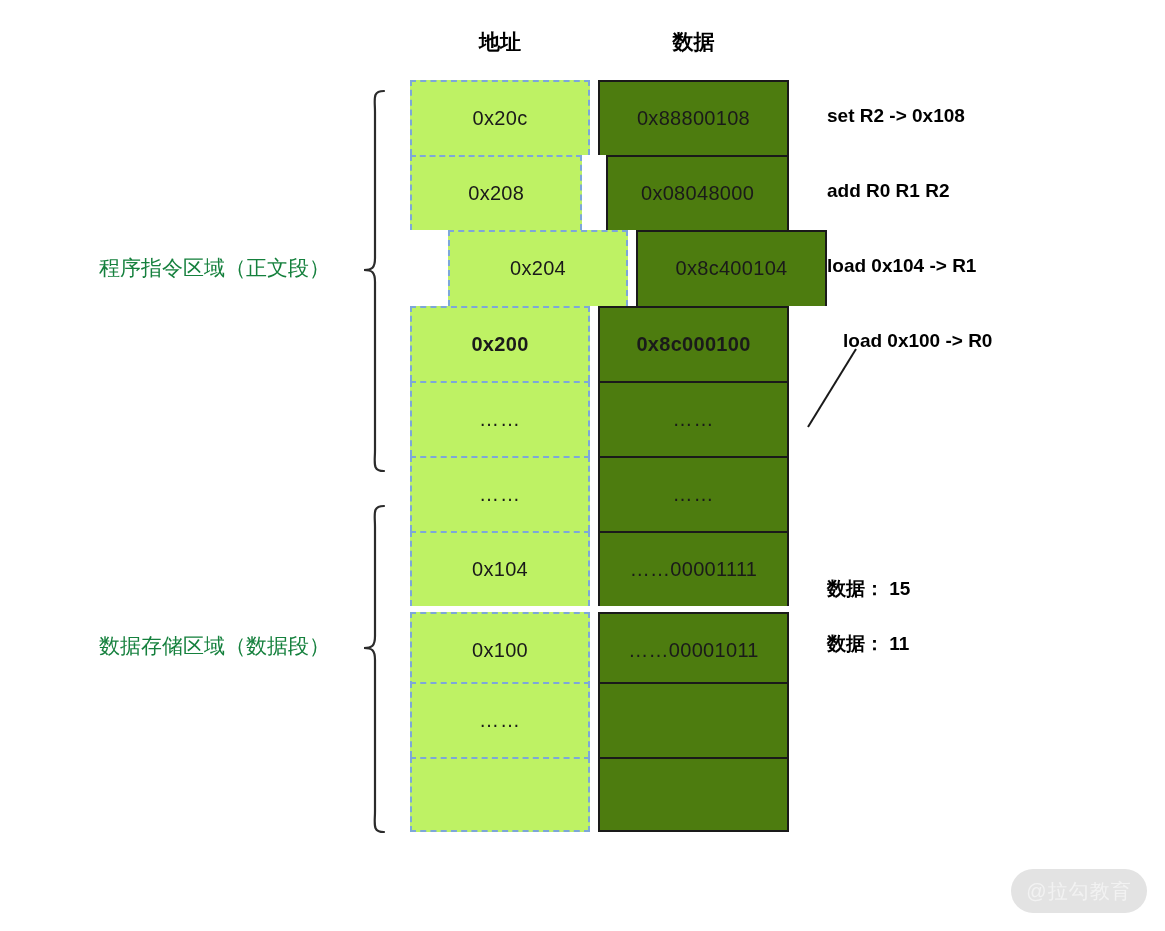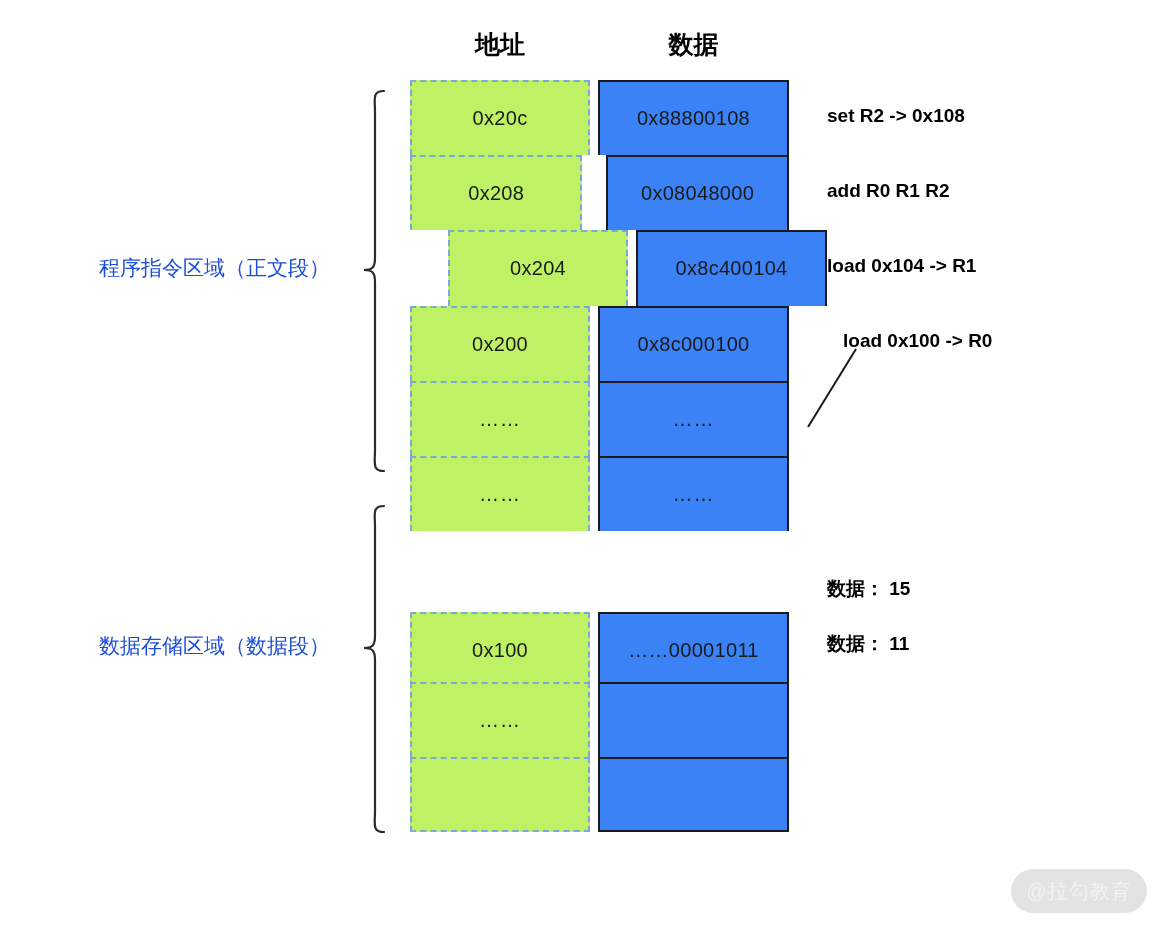--- a/index.html
+++ b/index.html
@@ -17,21 +17,21 @@
 
   .canvas {
     position: absolute;
     inset: 0;
   }
 
   
   .col-header {
     position: absolute;
     font-weight: bold;
-    font-size: 25px;
+    font-size: 21px;
     color: #000;
     text-align: center;
     white-space: nowrap;
   }
   #hdr-address { left: 410px; top: 28px; width: 180px; }
   #hdr-data    { left: 598px; top: 28px; width: 191px; }
 
   
   .table {
     position: absolute;
@@ -61,21 +61,21 @@
     color: #1a1a1a;
     letter-spacing: .3px;
   }
   .row:last-child .cell-addr { border-bottom: 2px dashed #7da7d9; }
 
   .gap { width: 8px; }
 
   .cell-data {
     width: 191px;
     box-sizing: border-box;
-    background: #3b82f6;
+    background: #4d7c0f;
     border: 2px solid #1a1a1a;
     border-bottom: none;
     display: flex;
     align-items: center;
     justify-content: center;
     font-size: 20px;
     color: #1a1a1a;
     letter-spacing: .3px;
   }
   .row:last-child .cell-data { border-bottom: 2px solid #1a1a1a; }
@@ -89,21 +89,21 @@
     font-weight: bold;
     font-size: 19px;
     color: #000;
     white-space: nowrap;
   }
 
   
   .region-label {
     position: absolute;
     font-size: 21px;
-    color: #1d4ed8;
+    color: #15803d;
     white-space: nowrap;
     text-align: right;
   }
   #label-text-seg { left: 0px; top: 254px; width: 330px; }
   #label-data-seg { left: 0px; top: 632px; width: 330px; }
 
   svg.overlay {
     position: absolute;
     left: 0; top: 0;
     width: 1165px; height: 931px;
@@ -144,34 +144,39 @@
       <div class="row" style="top: 75.2px; height: 75.2px; gap: 8px;">
         <div class="cell-addr">0x208</div>
         <div class="gap"></div>
         <div class="cell-data">0x08048000</div>
       </div>
       <div class="row" style="top: 150.4px; height: 75.2px; padding-left: 38px;">
         <div class="cell-addr">0x204</div>
         <div class="gap"></div>
         <div class="cell-data">0x8c400104</div>
       </div>
-      <div class="row" style="top: 225.6px; height: 75.2px;">
+      <div class="row" style="top: 225.6px; height: 75.2px; font-weight: bold;">
         <div class="cell-addr">0x200</div>
         <div class="gap"></div>
         <div class="cell-data">0x8c000100</div>
       </div>
       <div class="row" style="top: 300.8px; height: 75.2px;">
         <div class="cell-addr dots">……</div>
         <div class="gap"></div>
         <div class="cell-data dots">……</div>
       </div>
       <div class="row" style="top: 376px; height: 75.2px;">
         <div class="cell-addr dots">……</div>
         <div class="gap"></div>
         <div class="cell-data dots">……</div>
+      </div>
+      <div class="row" style="top: 451.2px; height: 75.2px;">
+        <div class="cell-addr">0x104</div>
+        <div class="gap"></div>
+        <div class="cell-data">……00001111</div>
       </div>
       <div class="row" style="top: 532px; height: 75.2px;">
         <div class="cell-addr">0x100</div>
         <div class="gap"></div>
         <div class="cell-data">……00001011</div>
       </div>
       <div class="row" style="top: 601.6px; height: 75.2px;">
         <div class="cell-addr dots">……</div>
         <div class="gap"></div>
         <div class="cell-data"></div>

